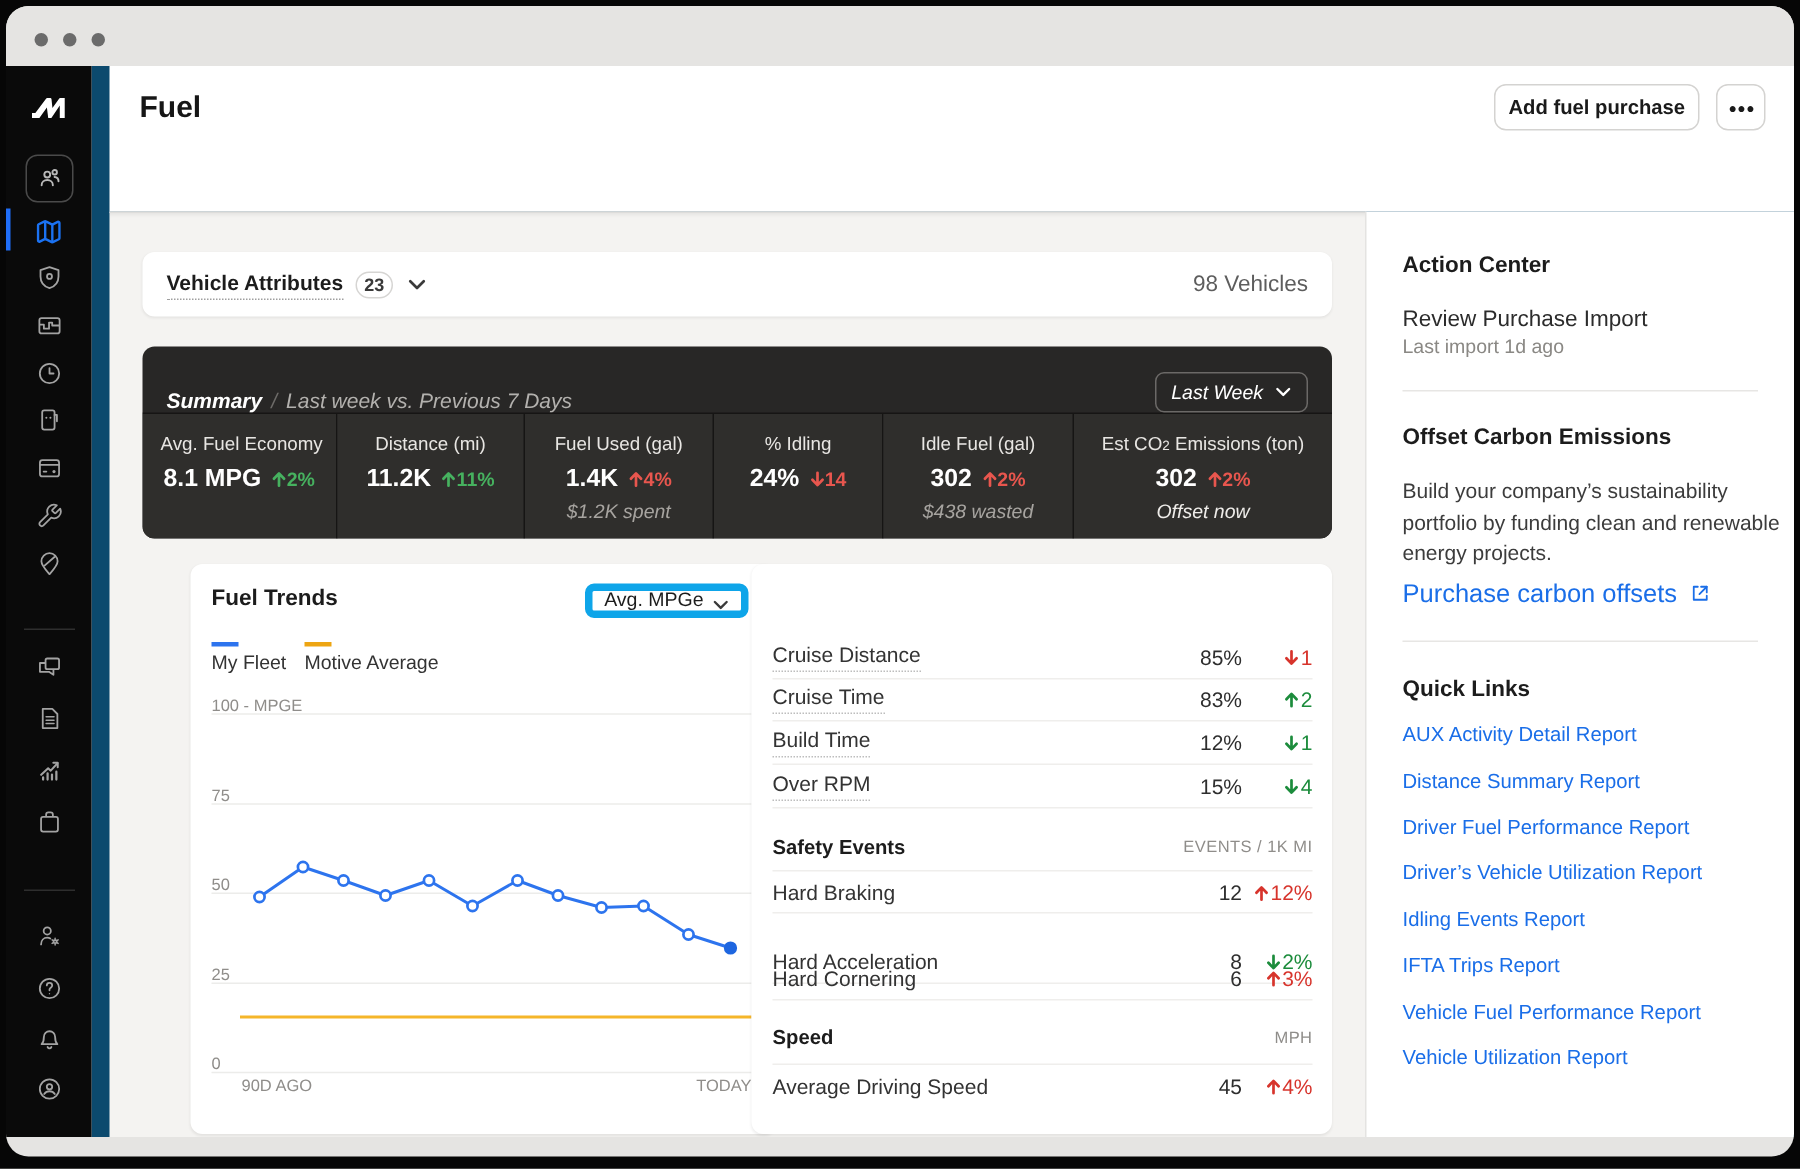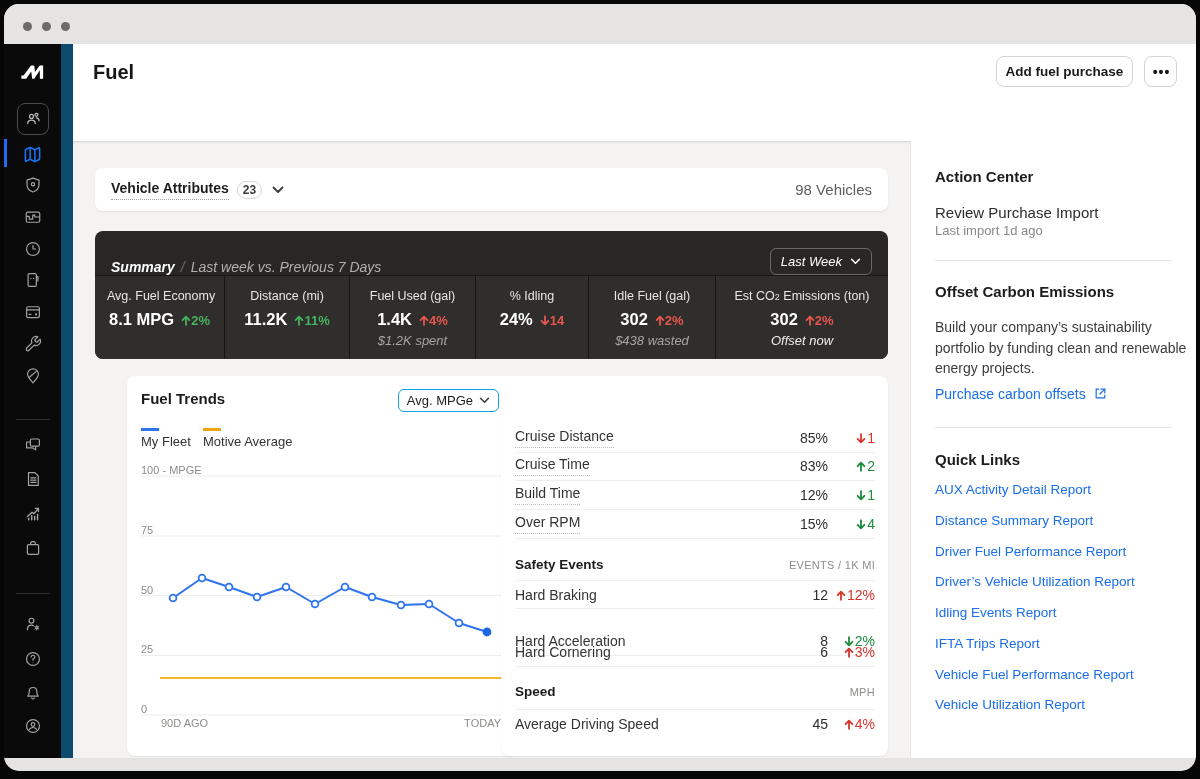--- a/index.html
+++ b/index.html
@@ -266,21 +266,21 @@
                   <div class="clabel">Est CO<span style="font-size:9px">2</span> Emissions (ton)</div>
                   <div><span class="cval">302</span><span class="cdelta up-r"><svg class="arr" width="10" height="11" viewBox="0 0 10 11" fill="none" stroke="currentColor" stroke-width="1.8" stroke-linecap="round" stroke-linejoin="round">
                         <path d="M5 9.8 L5 1.8 M1.6 5.2 L5 1.6 L8.4 5.2"></path>
                       </svg>2%</span></div>
                   <div class="offset-link">Offset now</div>
                 </div>
             </div>
           </div>
           <div class="card trends">
             <div style="position:absolute;left:14px;top:14px" class="cardtitle">Fuel Trends</div>
-            <div style="position:absolute;right:18px;top:13px;height:23px;border:1px solid #0ea5e9;border-radius:6px;display:flex;align-items:center;padding:0 8px;font-size:13px;color:#1c1c1c;gap:6px">Avg. MPGe <svg width="11" height="7" viewBox="0 0 12 8" fill="none" stroke="#3a3a3a" stroke-width="1.8" stroke-linecap="round" stroke-linejoin="round">
+            <div style="position:absolute;right:18px;top:13px;height:23px;border:5px solid #0ea5e9;border-radius:6px;display:flex;align-items:flex-end;padding:0 8px;font-size:13px;color:#1c1c1c;gap:6px">Avg. MPGe <svg width="11" height="7" viewBox="0 0 12 8" fill="none" stroke="#3a3a3a" stroke-width="1.8" stroke-linecap="round" stroke-linejoin="round">
                   <path d="M1.5 1.5 L6 6 L10.5 1.5"></path>
                 </svg></div>
             <div style="position:absolute;left:14px;top:52px;width:18px;height:3px;background:#2d74ee"></div>
             <div style="position:absolute;left:14px;top:58px;font-size:13px;color:#333">My Fleet</div>
             <div style="position:absolute;left:76px;top:52px;width:18px;height:3px;background:#eda512"></div>
             <div style="position:absolute;left:76px;top:58px;font-size:13px;color:#333">Motive Average</div>
             <svg style="position:absolute;left:0;top:0" width="390" height="380" viewBox="0 0 390 380">
               <g stroke="#ececea" stroke-width="1">
                 <line x1="14" y1="100" x2="374" y2="100"></line>
                 <line x1="14" y1="160" x2="374" y2="160"></line>
@@ -382,21 +382,21 @@
               </div>
           </div>
         </div>
         <div class="rightpanel" id="rightpanel">
           <div style="position:absolute;left:24px;top:27px" class="rp-h">Action Center</div>
           <div style="position:absolute;left:24px;top:63px;font-size:15px;color:#2c2c2c">Review Purchase Import</div>
           <div style="position:absolute;left:24px;top:82px;font-size:13px;color:#8a8884">Last import 1d ago</div>
           <div class="rp-div" style="position:absolute;left:24px;right:24px;top:119px"></div>
           <div style="position:absolute;left:24px;top:142px" class="rp-h">Offset Carbon Emissions</div>
           <div style="position:absolute;left:24px;top:176px;width:268px;font-size:14px;color:#3c3c3c;line-height:20.5px">Build your company’s sustainability portfolio by funding clean and renewable energy projects.</div>
-          <div style="position:absolute;left:24px;top:245px;font-size:14px;color:#1a6ee8">Purchase carbon offsets <svg style="margin-left:4px;vertical-align:-1px" width="13" height="13" viewBox="0 0 24 24" fill="none" stroke="#1a6ee8" stroke-width="2.2" stroke-linecap="round" stroke-linejoin="round">
+          <div style="position:absolute;left:24px;top:245px;font-size:17px;color:#1a6ee8">Purchase carbon offsets <svg style="margin-left:4px;vertical-align:-1px" width="13" height="13" viewBox="0 0 24 24" fill="none" stroke="#1a6ee8" stroke-width="2.2" stroke-linecap="round" stroke-linejoin="round">
                 <path d="M9 4 L4 4 L4 20 L20 20 L20 15"></path>
                 <path d="M13 4 L20 4 L20 11"></path>
                 <path d="M20 4 L11 13"></path>
               </svg></div>
           <div class="rp-div" style="position:absolute;left:24px;right:24px;top:286px"></div>
           <div style="position:absolute;left:24px;top:310px" class="rp-h">Quick Links</div>
           <div class="rp-link" style="position:absolute;left:24px;top:341px">AUX Activity Detail Report</div>
           <div class="rp-link" style="position:absolute;left:24px;top:372px">Distance Summary Report</div>
           <div class="rp-link" style="position:absolute;left:24px;top:403px">Driver Fuel Performance Report</div>
           <div class="rp-link" style="position:absolute;left:24px;top:433px">Driver’s Vehicle Utilization Report</div>

